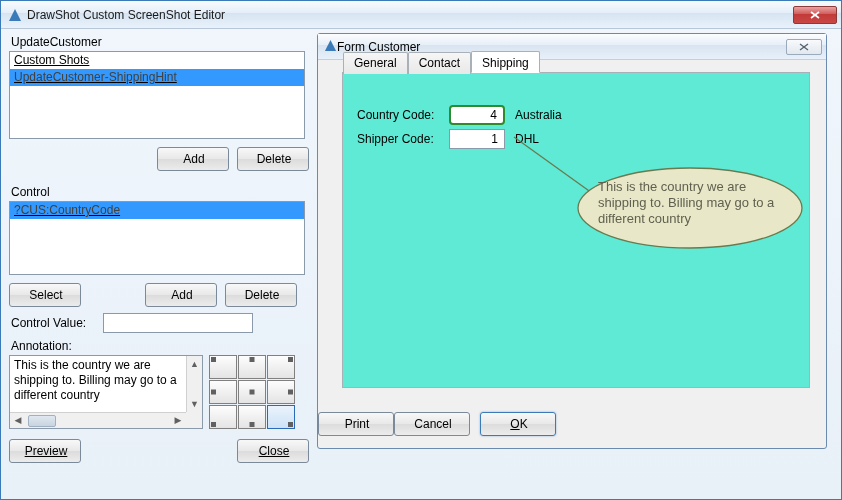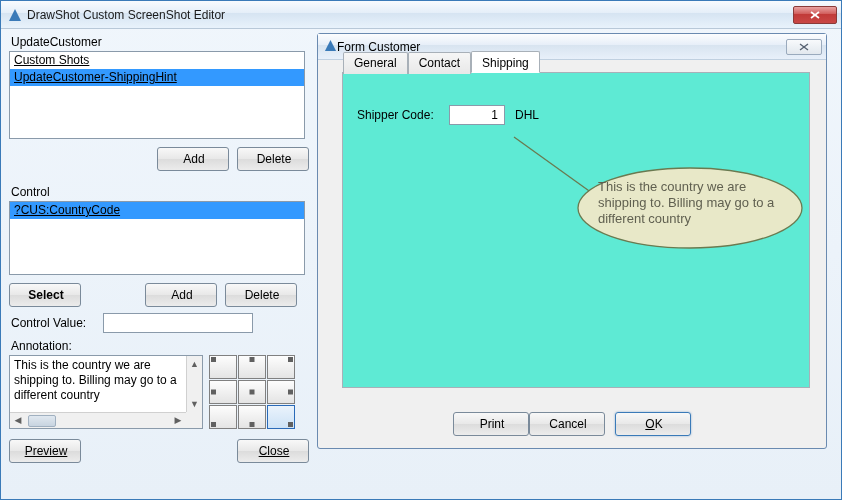--- a/index.html
+++ b/index.html
@@ -78,21 +78,21 @@
   .listbox.shots { height: 88px; }
   .listbox.controls { height: 74px; }
   .list-item {
     padding: 1px 4px;
     font-size: 12px;
     line-height: 15px;
     white-space: nowrap;
   }
   .list-item.selected {
     background: #3399ff;
-    color: #000000;
+    color: #404040;
   }
   .btn {
     height: 24px;
     border: 1px solid #7a8a9a;
     border-radius: 3px;
     background: linear-gradient(to bottom, #f8f8f8 0%, #e8e8e8 50%, #dcdcdc 51%, #ececec 100%);
     font-family: inherit;
     font-size: 12px;
     cursor: pointer;
     text-align: center;
@@ -322,25 +322,25 @@
     left: 20px;
     top: 10px;
     width: 184px;
     color: #606050;
     font-size: 13px;
     line-height: 16px;
     text-align: left;
   }
   .inner-bottom {
     position: absolute;
-    left: 16px;
+    left: 0;
     right: 16px;
     bottom: 12px;
     display: flex;
-    justify-content: center;
+    justify-content: flex-start;
     align-items: center;
   }
   .inner-bottom .right-btns { display: flex; gap: 10px; }
   .btn.lg { width: 76px; }
   .btn.default {
     border: 1px solid #3a7ab8;
     box-shadow: 0 0 2px rgba(58,122,184,0.6);
   }
   .row-label-input {
     display: flex;
@@ -382,21 +382,21 @@
         <button class="btn">Add</button>
         <button class="btn">Delete</button>
       </div>
 
       <span class="label" style="margin-top:14px;">Control</span>
       <div class="listbox controls">
         <div class="list-item selected">?CUS:CountryCode</div>
       </div>
 
       <div class="btn-row" style="justify-content: flex-start; gap:8px;">
-        <button class="btn" style="width:72px; margin-right:56px;font-weight:bold;">Select</button>
+        <button class="btn" style="width:72px; margin-right:56px;">Select</button>
         <button class="btn">Add</button>
         <button class="btn">Delete</button>
       </div>
 
       <div class="row-label-input">
         <span class="lab">Control Value:</span>
         <input class="text-input" style="width: 150px;" value="">
       </div>
 
       <span class="label" style="margin-top:4px;">Annotation:</span>
@@ -453,20 +453,25 @@
 
       <div class="tab-frame">
         <div class="tab-strip">
           <div class="tab">General</div>
           <div class="tab">Contact</div>
           <div class="tab active">Shipping</div>
         </div>
 
         <div style="padding-top:30px; position:relative; height:100%;">
           <div class="form-row">
+            <span class="flabel">Country Code:</span>
+            <input class="num-input hilite" value="4" style="">
+            <span class="val-text">Australia</span>
+          </div>
+          <div class="form-row">
             <span class="flabel">Shipper Code:</span>
             <input class="num-input" value="1" style="">
             <span class="val-text">DHL</span>
           </div>
 
           <div class="callout">
             <svg width="300" height="130">
               <line x1="6" y1="8" x2="84" y2="64" stroke="#6a7a50" stroke-width="1.3"></line>
               <ellipse cx="182" cy="79" rx="112" ry="40" fill="#e8e8c8" stroke="#6a7a50" stroke-width="1.3"></ellipse>
             </svg>

